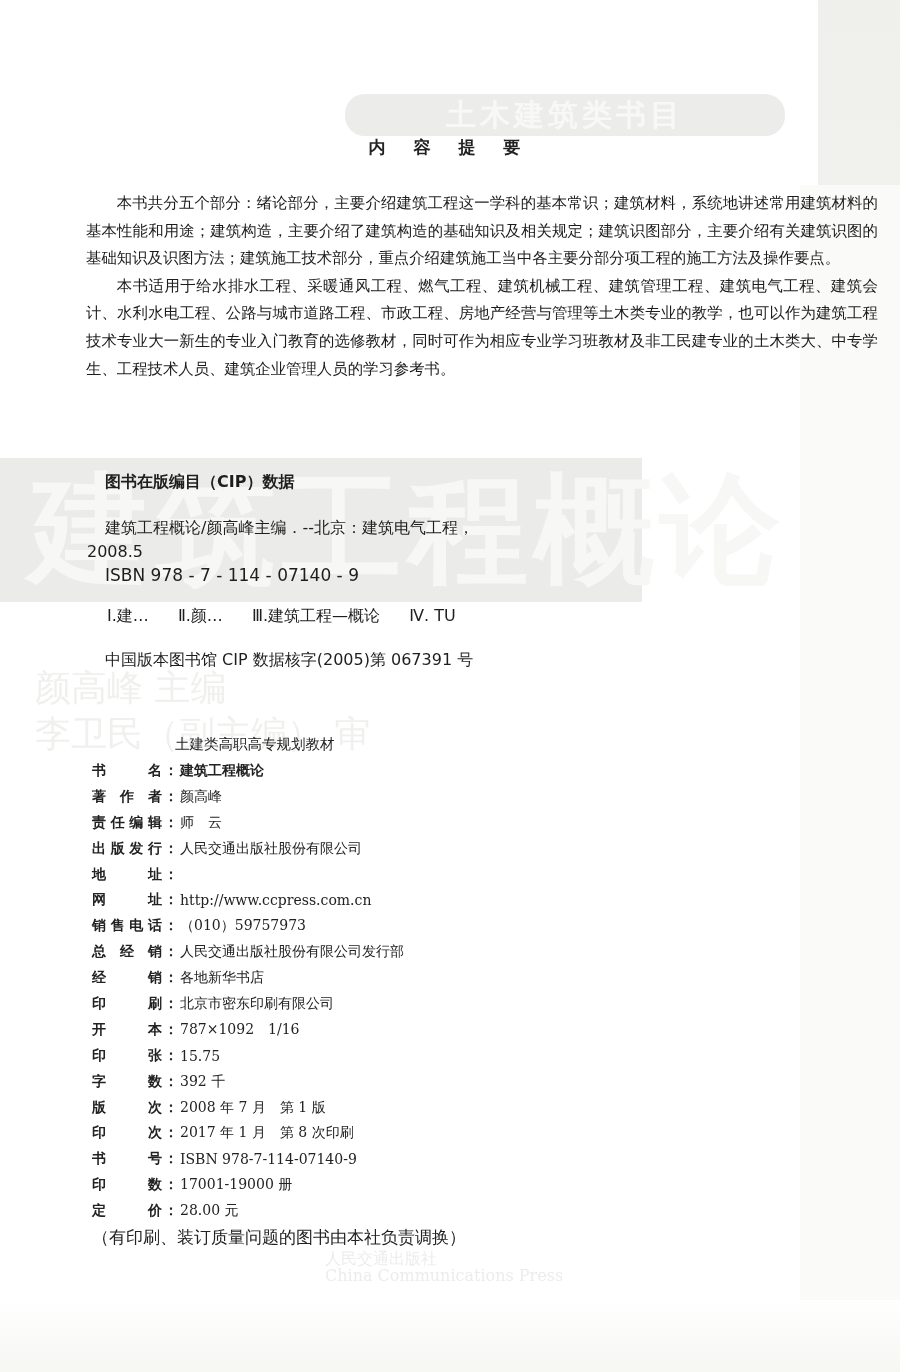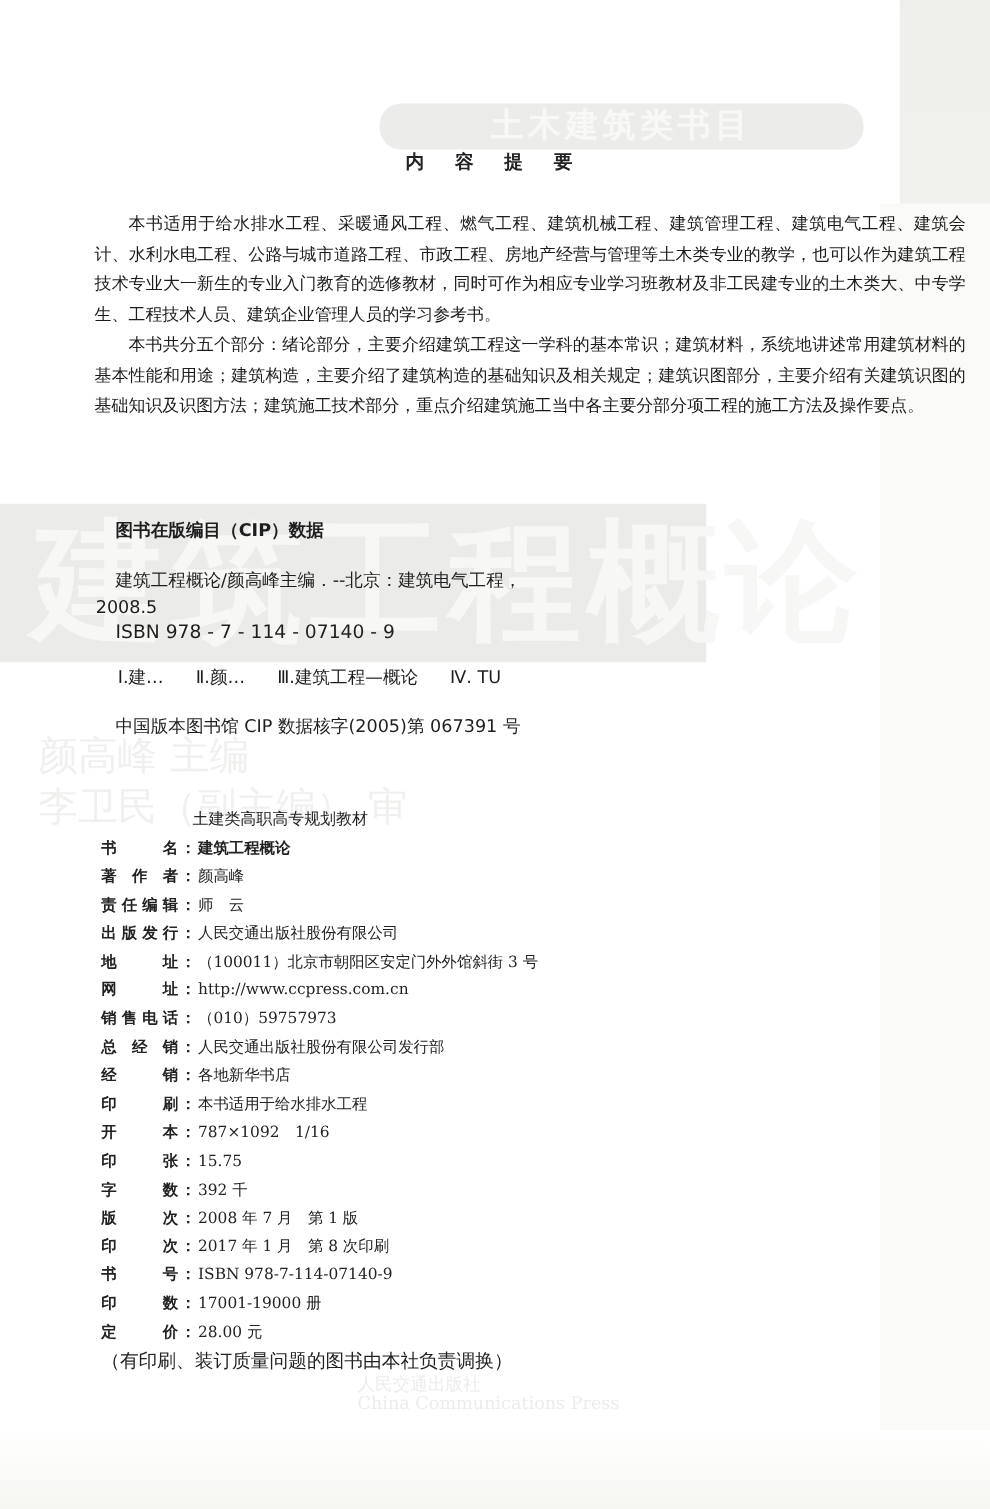--- a/index.html
+++ b/index.html
@@ -106,22 +106,22 @@
   <div>人民交通出版社</div>
   <div>China Communications Press</div>
 </div>
 <div class="bg-bottom-band"></div>
 
 <div class="page">
 
   <div class="section-title">内 容 提 要</div>
 
   <div class="abstract">
+    <p>本书共分五个部分：绪论部分，主要介绍建筑工程这一学科的基本常识；建筑材料，系统地讲述常用建筑材料的基本性能和用途；建筑构造，主要介绍了建筑构造的基础知识及相关规定；建筑识图部分，主要介绍有关建筑识图的基础知识及识图方法；建筑施工技术部分，重点介绍建筑施工当中各主要分部分项工程的施工方法及操作要点。</p>
     <p>本书适用于给水排水工程、采暖通风工程、燃气工程、建筑机械工程、建筑管理工程、建筑电气工程、建筑会计、水利水电工程、公路与城市道路工程、市政工程、房地产经营与管理等土木类专业的教学，也可以作为建筑工程技术专业大一新生的专业入门教育的选修教材，同时可作为相应专业学习班教材及非工民建专业的土木类大、中专学生、工程技术人员、建筑企业管理人员的学习参考书。</p>
-    <p>本书共分五个部分：绪论部分，主要介绍建筑工程这一学科的基本常识；建筑材料，系统地讲述常用建筑材料的基本性能和用途；建筑构造，主要介绍了建筑构造的基础知识及相关规定；建筑识图部分，主要介绍有关建筑识图的基础知识及识图方法；建筑施工技术部分，重点介绍建筑施工当中各主要分部分项工程的施工方法及操作要点。</p>
   </div>
 
   <div class="cip">
     <div class="cip-heading">图书在版编目（CIP）数据</div>
     <div class="cip-line1">建筑工程概论/颜高峰主编．--北京：建筑电气工程，</div>
     <div class="cip-line2">2008.5</div>
     <div class="cip-line3">ISBN 978 - 7 - 114 - 07140 - 9</div>
     <div class="cip-class">
       <span>Ⅰ.建…</span>
       <span>Ⅱ.颜…</span>
@@ -180,21 +180,20 @@
         <div class="value">人民交通出版社股份有限公司</div>
       </div>
       <div class="row">
         <div class="label">
           <span class="chars">
             <span>地</span>
             <span>址</span>
           </span>
           <span class="colon">：</span>
         </div>
-        <div class="value">（100011）北京市朝阳区安定门外外馆斜街 3 号</div>
       </div>
       <div class="row">
         <div class="label">
           <span class="chars">
             <span>网</span>
             <span>址</span>
           </span>
           <span class="colon">：</span>
         </div>
         <div class="value">http://www.ccpress.com.cn</div>
@@ -233,21 +232,21 @@
         <div class="value">各地新华书店</div>
       </div>
       <div class="row">
         <div class="label">
           <span class="chars">
             <span>印</span>
             <span>刷</span>
           </span>
           <span class="colon">：</span>
         </div>
-        <div class="value">本书适用于给水排水工程</div>
+        <div class="value">北京市密东印刷有限公司</div>
       </div>
       <div class="row">
         <div class="label">
           <span class="chars">
             <span>开</span>
             <span>本</span>
           </span>
           <span class="colon">：</span>
         </div>
         <div class="value">787×1092　1/16</div>

